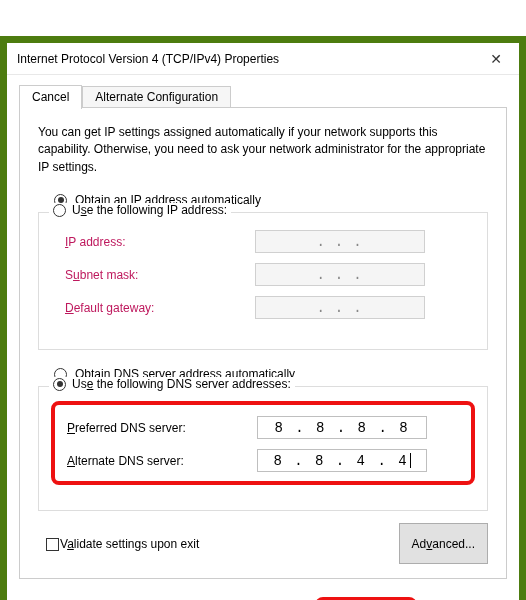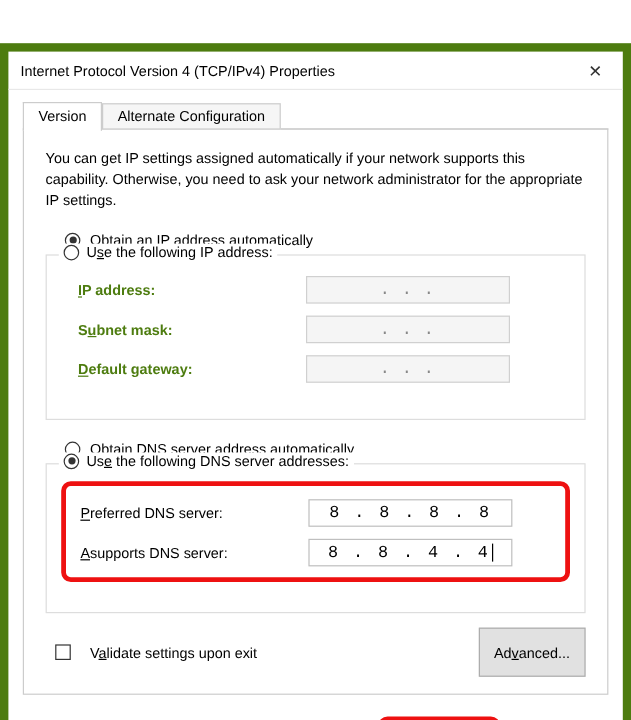--- a/index.html
+++ b/index.html
@@ -114,21 +114,21 @@
     display: flex;
     align-items: center;
     gap: 6px;
   }
   .field-row {
     display: flex;
     align-items: center;
     padding: 5px 0 5px 14px;
   }
   .field-label { width: 190px; color: #000; }
-  .field-label.disabled { color: #4d7c0f; font-weight: bold; }
+  .field-label.disabled { color: #be185d; }
   .ip-input {
     width: 170px; height: 23px;
     border: 1px solid #bfbfbf;
     background: #fff;
     display: flex;
     align-items: center;
     justify-content: center;
     font-family: Consolas, "Courier New", monospace;
     font-size: 14px;
     letter-spacing: 2px;
@@ -203,21 +203,21 @@
 <div class="window">
   <div class="titlebar">
     <div class="title">Internet Protocol Version 4 (TCP/IPv4) Properties</div>
     <div class="close">✕</div>
   </div>
 
   <div class="content">
 
     <div class="tabs">
       <div class="tabstrip-line"></div>
-      <div class="tab">Version</div>
+      <div class="tab">Cancel</div>
       <div class="tab inactive">Alternate Configuration</div>
     </div>
 
     <div class="tabpage">
 
       <div class="desc">You can get IP settings assigned automatically if your network supports this capability. Otherwise, you need to ask your network administrator for the appropriate IP settings.</div>
 
       <div class="radio-row">
         <span class="radio checked"></span>
         <span><span class="u">O</span><span>btain an IP address automatically</span></span>
@@ -260,31 +260,31 @@
         </div>
 
         <div class="highlight-box">
           <div class="field-row" style="padding-left:4px;">
             <span class="field-label"><span class="u">P</span><span>referred DNS server:</span></span>
             <span class="ip-input">
                 <span>8 . 8 . 8 . 8</span>
               </span>
           </div>
           <div class="field-row" style="padding-left:4px;">
-            <span class="field-label"><span class="u">A</span><span>supports DNS server:</span></span>
+            <span class="field-label"><span class="u">A</span><span>lternate DNS server:</span></span>
             <span class="ip-input">
                 <span>8 . 8 . 4 . 4</span>
                 <span class="caret"></span>
               </span>
           </div>
         </div>
       </div>
 
       <div class="bottom-row">
-        <label style="display:flex;align-items:flex-start;gap:16px;padding-left:8px;">
+        <label style="display:flex;align-items:flex-end;gap:1px;padding-left:8px;">
           <span class="checkbox"></span>
           <span><span>V</span><span class="u">a</span><span>lidate settings upon exit</span></span>
         </label>
         <span class="btn">
           <span><span>Ad</span><span class="u">v</span><span>anced...</span></span>
         </span>
       </div>
 
     </div>
   </div>

